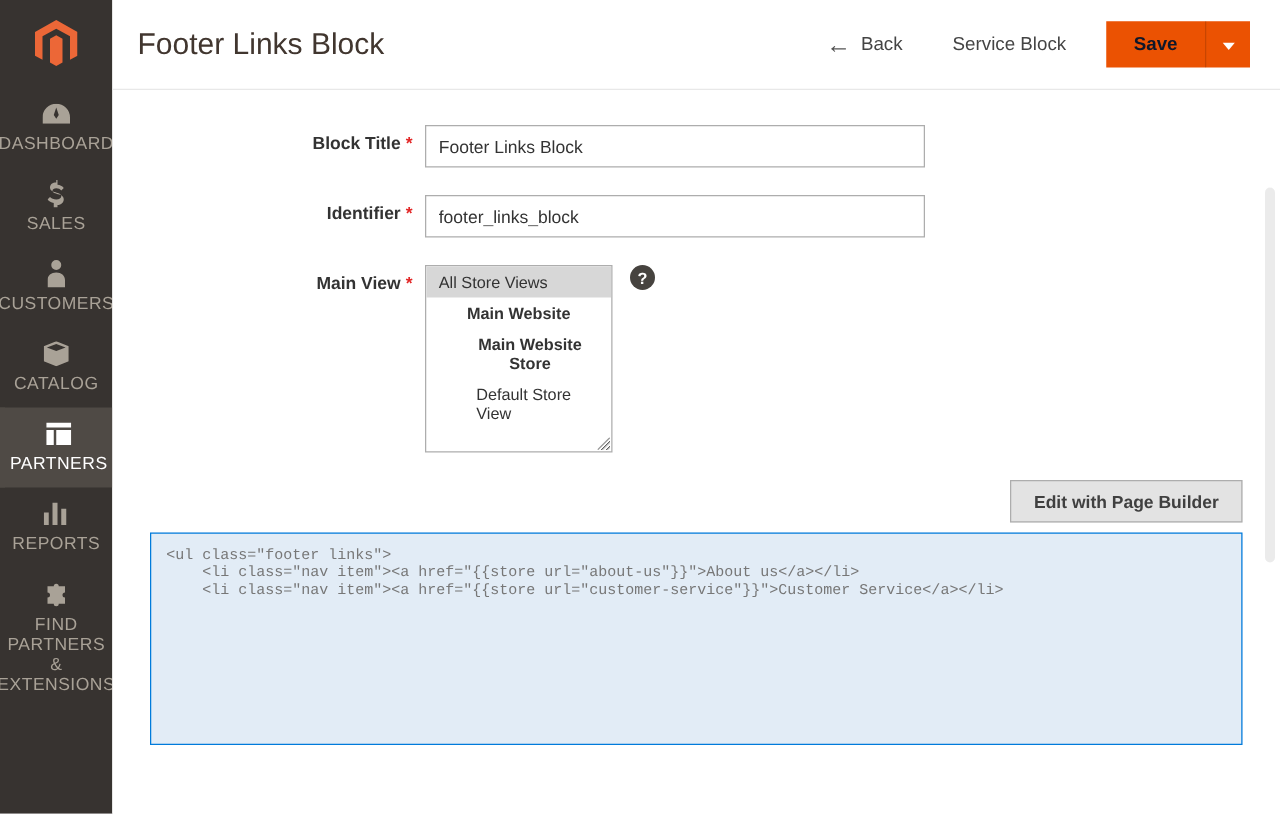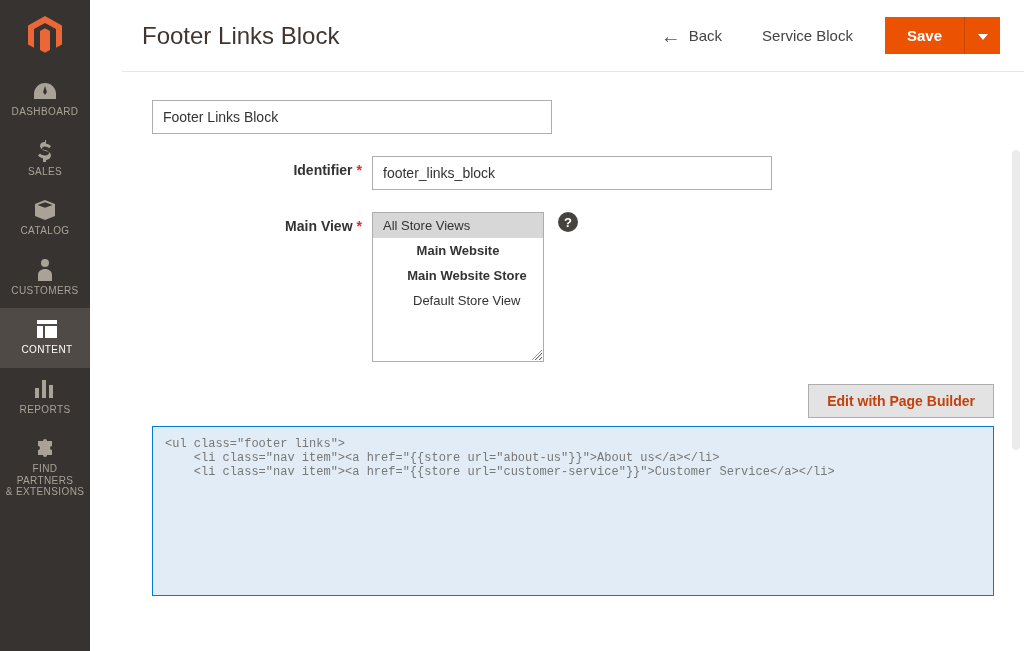--- a/index.html
+++ b/index.html
@@ -35,42 +35,41 @@
   }
   .brand svg { display: block; }
   .nav-item {
     display: flex;
     flex-direction: column;
     align-items: center;
     justify-content: center;
     padding: 10px 4px 12px;
     cursor: pointer;
     text-align: center;
-    font-size: 10px;
+    font-size: 14px;
     letter-spacing: 0.4px;
     line-height: 1.15;
     color: #a9a297;
   }
   .nav-item .ic { margin-bottom: 4px; height: 22px; display:flex; align-items:center; justify-content:center;}
   .nav-item.active {
     background: #4f4a45;
     color: #fff;
     border-left: 4px solid #4f4a45;
   }
   .nav-item.active .ic svg path,
   .nav-item.active .ic svg rect { fill: #fff; }
 
   
   .main {
     flex: 1;
     display: flex;
     flex-direction: column;
     position: relative;
     background: #fff;
-    margin-left: 32px;
   }
   .titlebar {
     height: 72px;
     display: flex;
     align-items: center;
     padding: 0 24px 0 16px;
     border-bottom: 1px solid #e8e8e8;
     background: #fff;
   }
   .page-title {
@@ -89,21 +88,21 @@
     cursor: pointer;
     padding: 6px 4px;
     margin-right: 32px;
   }
   .tb-link .arrow { font-size: 20px; line-height: 1; color:#555; }
   .btn-save-group {
     display: flex;
   }
   .btn-save {
     background: #eb5202;
-    color: #ffffff;
+    color: #0f172a;
     font-size: 15px;
     font-weight: 600;
     border: none;
     padding: 10px 22px;
     cursor: pointer;
   }
   .btn-save-drop {
     background: #eb5202;
     border: none;
     border-left: 1px solid rgba(0,0,0,0.15);
@@ -163,21 +162,21 @@
   }
   .select-multi .opt.selected {
     background: #d7d7d7;
     color: #333;
   }
   .select-multi .opt.bold { font-weight: 700; text-align: center; }
   .select-multi .opt.ind1 { padding-left: 28px; }
   .select-multi .opt.ind2 { padding-left: 40px; }
   .store-box {
     min-height: 150px;
-    width: 172px;
+    width: 150px;
     position: relative;
   }
   .resize-handle {
     position: absolute;
     right: 1px;
     bottom: 1px;
     width: 10px; height: 10px;
   }
   .help-icon {
     margin-left: 14px;
@@ -195,21 +194,21 @@
 
   .editor-tools {
     display: flex;
     justify-content: flex-end;
     margin-bottom: 8px;
     margin-top: 18px;
   }
   .btn-secondary {
     background: #e3e3e3;
     border: 1px solid #adadad;
-    color: #c2410c;
+    color: #404040;
     font-size: 14px;
     font-weight: 600;
     padding: 8px 18px;
     cursor: pointer;
   }
   .code-area {
     border: 1px solid #007bdb;
     background: #e2ecf6;
     min-height: 170px;
     padding: 10px 12px;
@@ -257,46 +256,46 @@
       <span class="ic">
         <svg width="14" height="22" viewBox="0 0 14 22">
             <path d="M7 0v2c-3 0-5 1.5-5 4 0 5 9 3 9 7 0 1.6-1.5 2.5-4 2.5-2 0-4-.8-5-2l-2 2c1.2 1.5 3 2.5 5 2.8V22h3v-2c3-.3 5-2 5-4.7 0-5.3-9-3.3-9-6.8 0-1.3 1.2-2 3-2 1.7 0 3 .7 4 1.8l2-2C11.7 4.7 10 4 8 3.8V0H7z" fill="#a9a297"></path>
           </svg>
       </span>
       <span>SALES</span>
     </div>
 
     <div class="nav-item">
       <span class="ic">
+        <svg width="14" height="22" viewBox="0 0 14 22">
+            <path d="M7 0a4 4 0 110 8 4 4 0 010-8zm0 10c4 0 7 2.5 7 6v6H0v-6c0-3.5 3-6 7-6z" fill="#a9a297"></path>
+          </svg>
+      </span>
+      <span>CUSTOMERS</span>
+    </div>
+
+    <div class="nav-item">
+      <span class="ic">
         <svg width="20" height="20" viewBox="0 0 20 20">
             <path d="M10 0l10 4v12l-10 4-10-4V4l10-4zm0 2.2L2.5 5 10 7.8 17.5 5 10 2.2z" fill="#a9a297"></path>
           </svg>
       </span>
       <span>CATALOG</span>
-    </div>
-
-    <div class="nav-item">
-      <span class="ic">
-        <svg width="14" height="22" viewBox="0 0 14 22">
-            <path d="M7 0a4 4 0 110 8 4 4 0 010-8zm0 10c4 0 7 2.5 7 6v6H0v-6c0-3.5 3-6 7-6z" fill="#a9a297"></path>
-          </svg>
-      </span>
-      <span>CUSTOMERS</span>
     </div>
 
 
     <div class="nav-item active">
       <span class="ic">
         <svg width="20" height="18" viewBox="0 0 20 18">
             <rect x="0" y="0" width="20" height="4" fill="#fff"></rect>
             <rect x="0" y="6" width="6" height="12" fill="#fff"></rect>
             <rect x="8" y="6" width="12" height="12" fill="#fff"></rect>
           </svg>
       </span>
-      <span>CONTENT</span>
+      <span>PARTNERS</span>
     </div>
 
     <div class="nav-item">
       <span class="ic">
         <svg width="20" height="18" viewBox="0 0 20 18">
             <rect x="0" y="8" width="4" height="10" fill="#a9a297"></rect>
             <rect x="7" y="0" width="4" height="18" fill="#a9a297"></rect>
             <rect x="14" y="5" width="4" height="13" fill="#a9a297"></rect>
           </svg>
       </span>
@@ -338,20 +337,23 @@
                 <path d="M0 0l5 6 5-6z" fill="#fff"></path>
               </svg>
           </span>
         </button>
       </div>
     </div>
 
     <div class="content">
 
       <div class="form-row">
+        <div class="label">
+          <span>Block Title</span><span class="req">*</span>
+        </div>
         <input class="input-text" type="text" value="Footer Links Block" style="">
       </div>
 
       <div class="form-row">
         <div class="label">
           <span>Identifier</span><span class="req">*</span>
         </div>
         <input class="input-text" type="text" value="footer_links_block" style="">
       </div>
 

